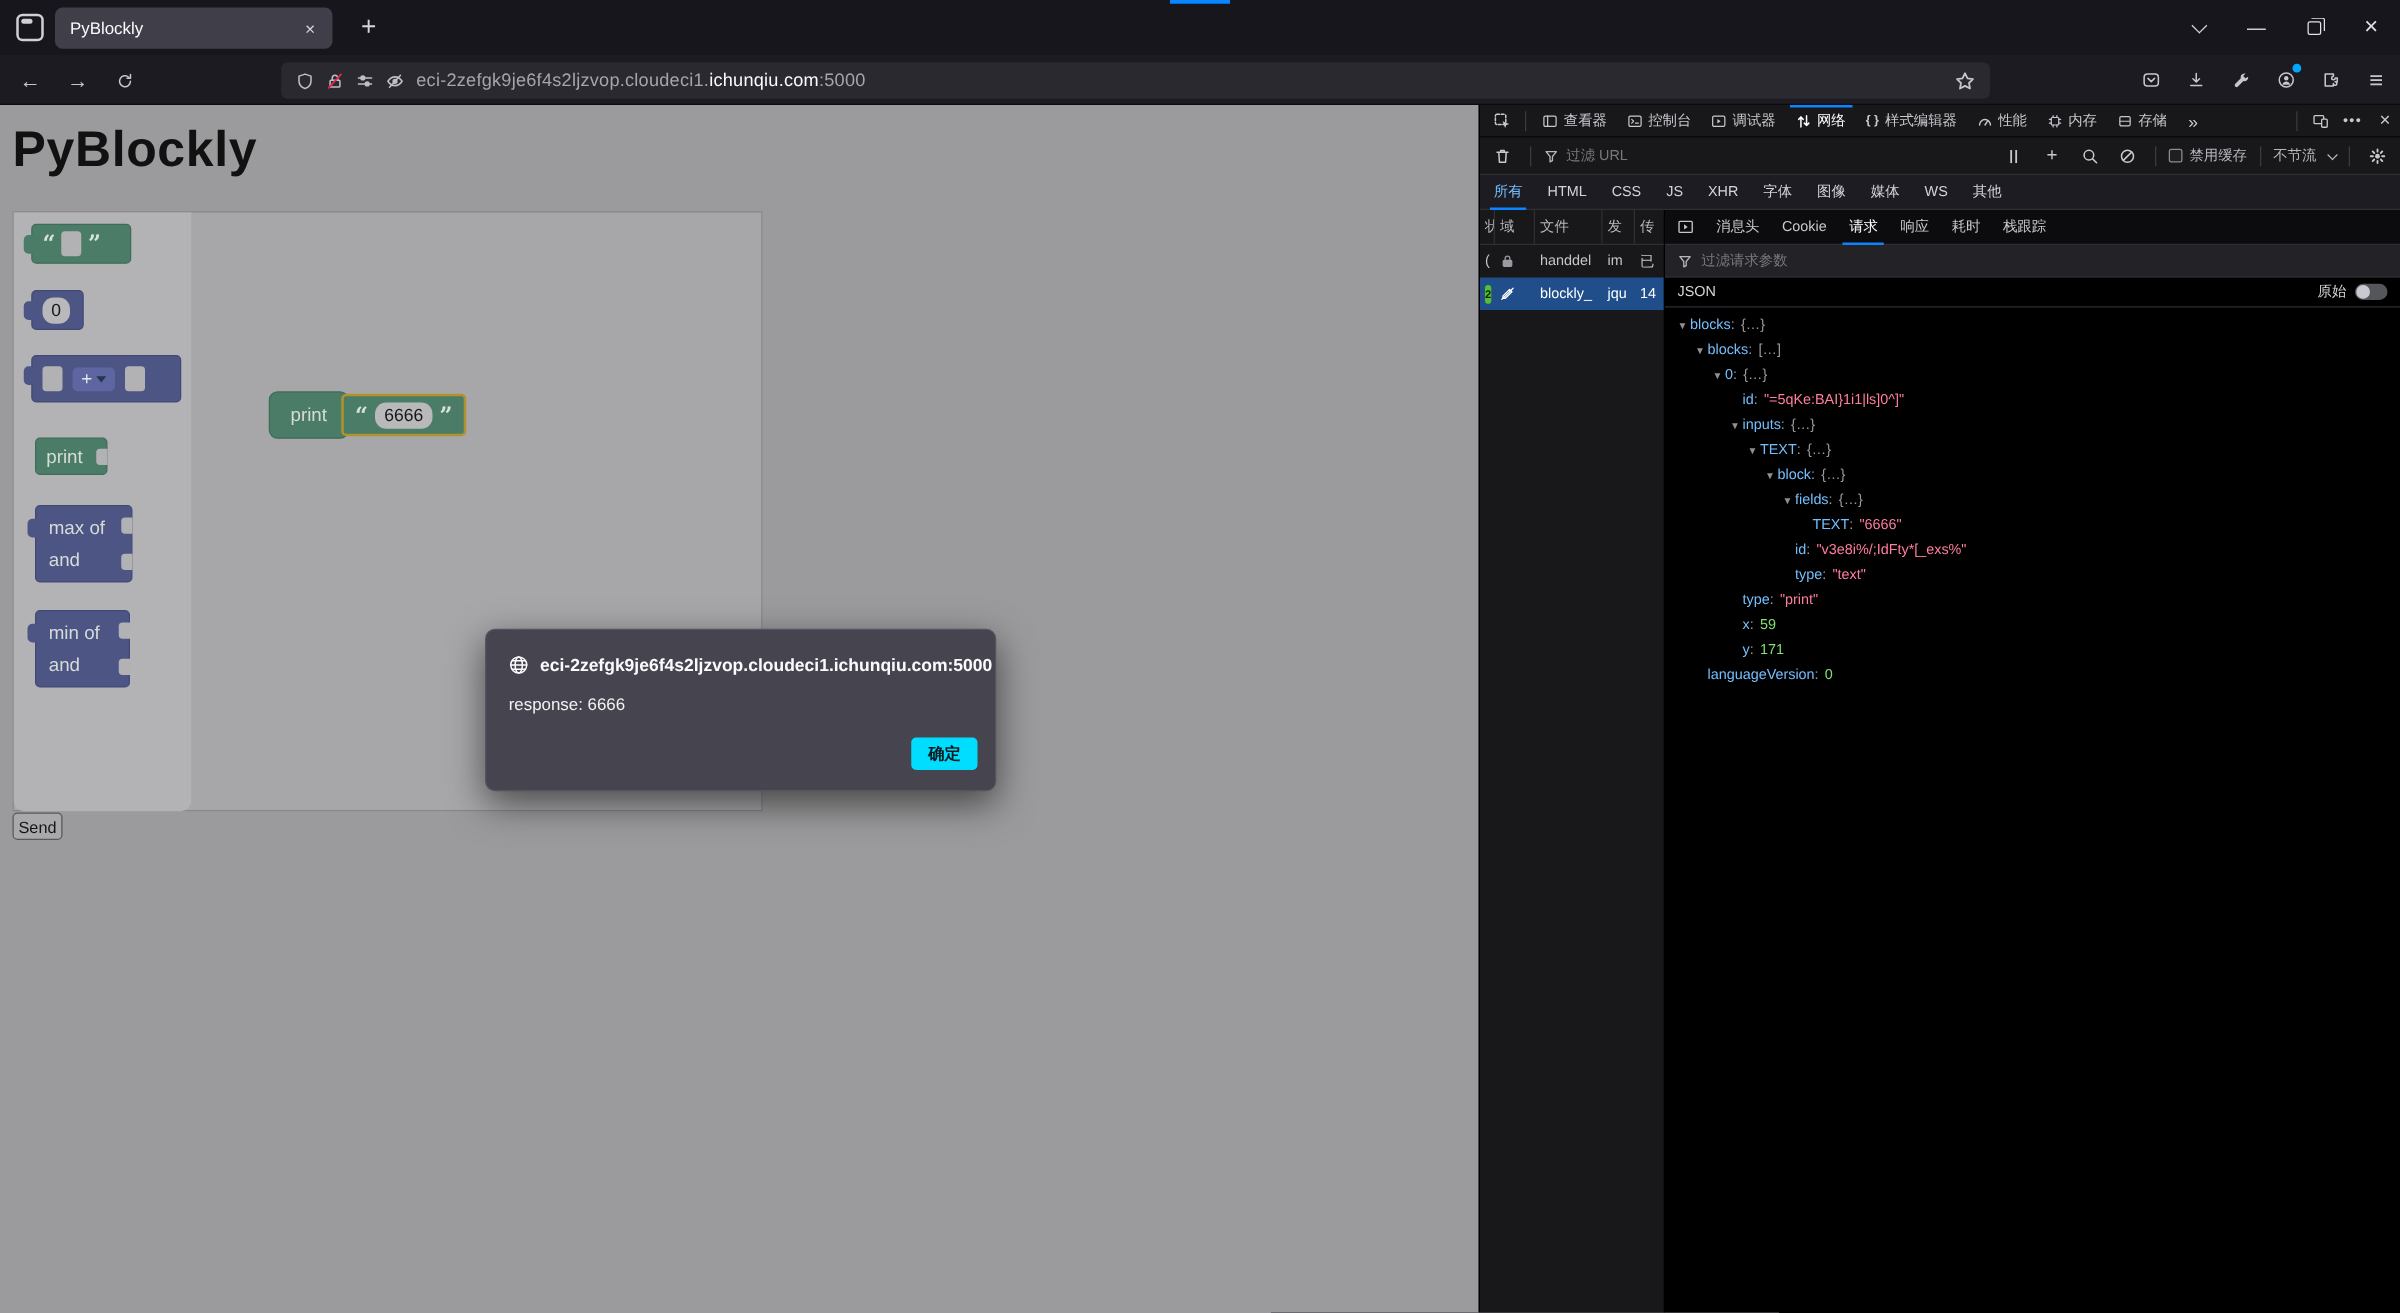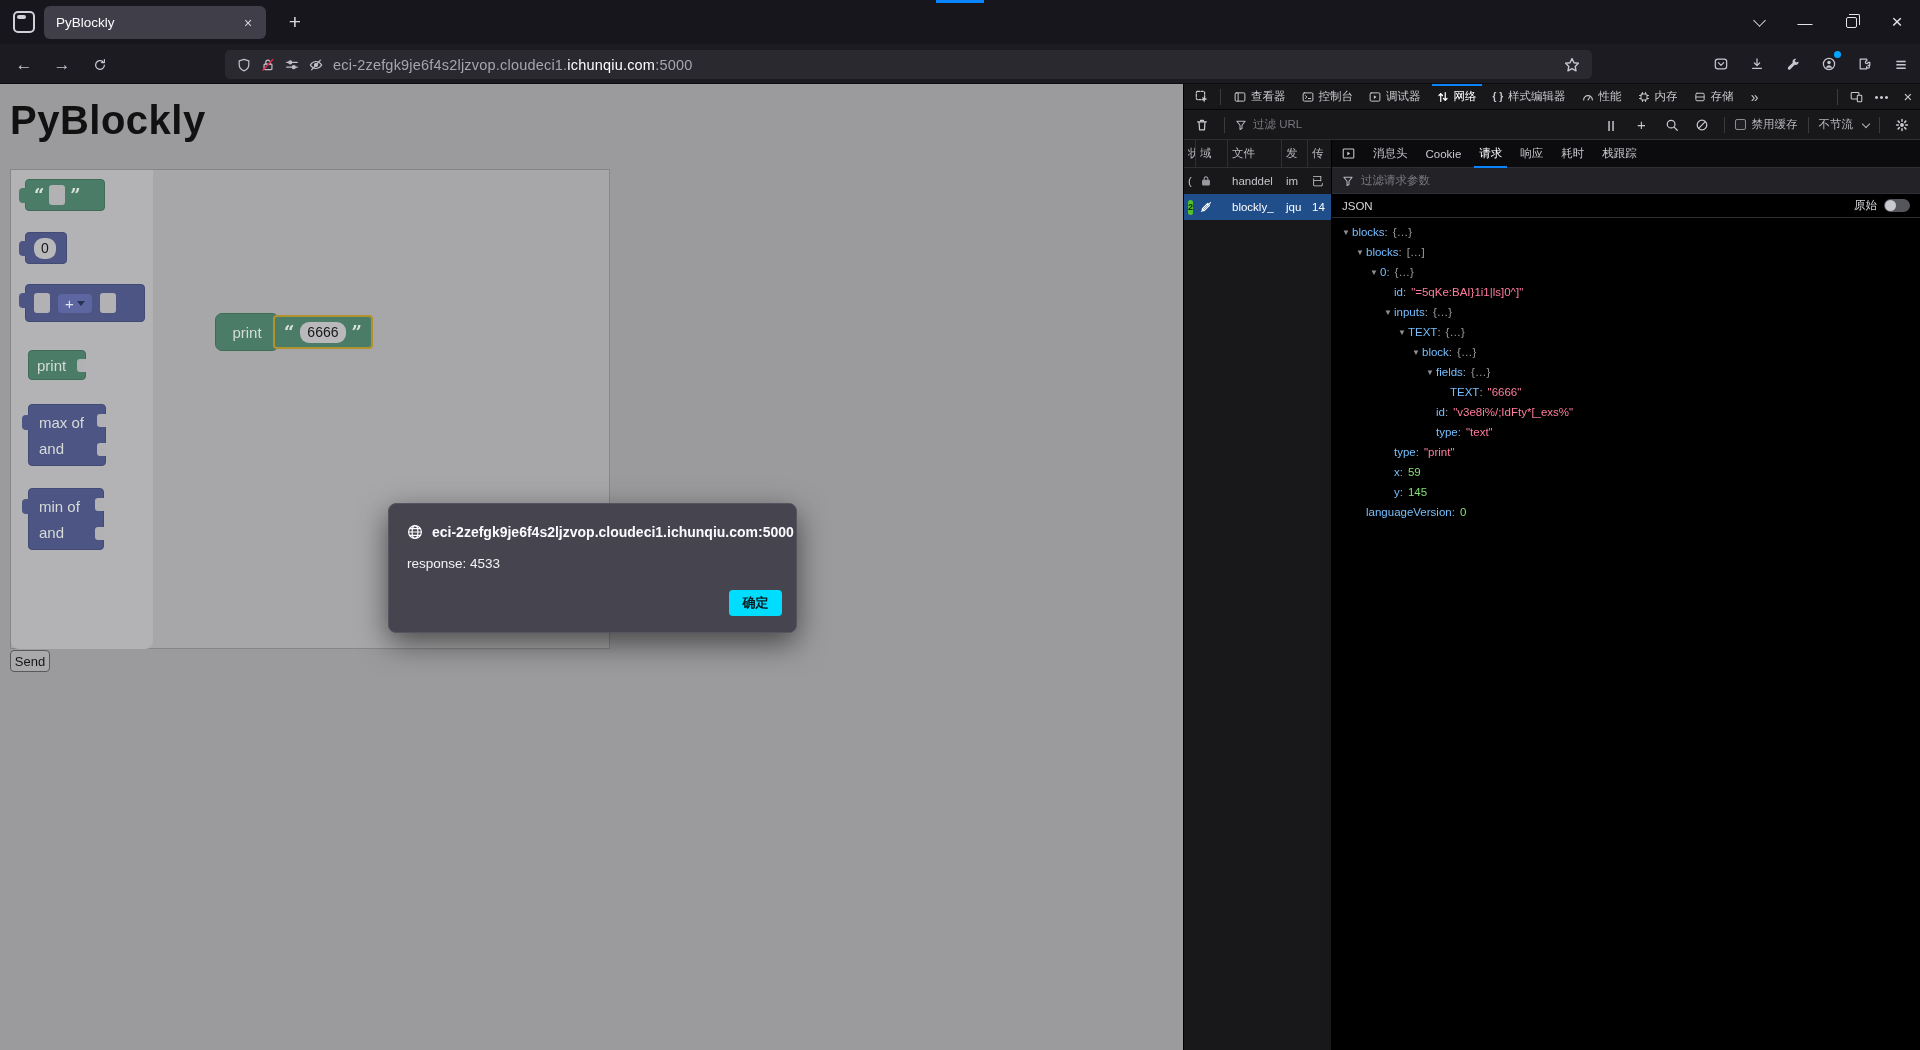--- a/index.html
+++ b/index.html
@@ -288,21 +288,21 @@
   <div class="dlg-title">
     <span>
         <svg viewBox="0 0 16 16" width="16" height="16" fill="none" stroke="currentColor" stroke-width="1.4" stroke-linecap="round" stroke-linejoin="round">
           <circle cx="8" cy="8" r="6.4" stroke-width="1.2"></circle>
           <ellipse cx="8" cy="8" rx="2.9" ry="6.4" stroke-width="1.2"></ellipse>
           <path d="M1.6 8h12.8M2.6 4.6h10.8M2.6 11.4h10.8" stroke-width="1.2"></path>
         </svg>
       </span>
     <span>eci-2zefgk9je6f4s2ljzvop.cloudeci1.ichunqiu.com:5000</span>
   </div>
-  <div class="dlg-msg">response: 4533</div>
+  <div class="dlg-msg">response: 6666</div>
   <div class="dlg-ok">确定</div>
 </div>
 
 <div class="devtools">
 
   <div class="dt-row dt-tabs">
     <span class="dt-iconbtn">
         <svg viewBox="0 0 16 16" width="14" height="14" fill="none" stroke="currentColor" stroke-width="1.4" stroke-linecap="round" stroke-linejoin="round">
           <rect x="1.5" y="1.5" width="9.5" height="9.5" rx="1.5" stroke-dasharray="2.4 1.6"></rect>
           <path d="M8 8l6.2 2.4-2.7 1-1.1 2.8z" fill="currentColor" stroke="none"></path>
@@ -424,20 +424,32 @@
     <span class="thr-chev"></span>
     <span class="dt-sep"></span>
     <span class="dt-iconbtn">
         <svg viewBox="0 0 16 16" width="14" height="14" fill="none" stroke="currentColor" stroke-width="1.4" stroke-linecap="round" stroke-linejoin="round">
           <circle cx="8" cy="8" r="2.2" fill="currentColor" stroke="none"></circle>
           <path d="M8 1.8v2M8 12.2v2M1.8 8h2M12.2 8h2M3.6 3.6l1.4 1.4M11 11l1.4 1.4M12.4 3.6L11 5M5 11l-1.4 1.4" stroke-width="1.7"></path>
         </svg>
       </span>
   </div>
 
+  <div class="dt-row filters" id="filters-host">
+      <span class="flt active">所有</span>
+      <span class="flt">HTML</span>
+      <span class="flt">CSS</span>
+      <span class="flt">JS</span>
+      <span class="flt">XHR</span>
+      <span class="flt">字体</span>
+      <span class="flt">图像</span>
+      <span class="flt">媒体</span>
+      <span class="flt">WS</span>
+      <span class="flt">其他</span>
+    </div>
 
   <div class="net-main">
     <div class="req-panel">
       <div class="req-head">
         <span class="rc c0">状</span>
         <span class="rc c1">域</span>
         <span class="rc c2">文件</span>
         <span class="rc c3">发</span>
         <span class="rc c4">传</span>
       </div>
@@ -581,21 +593,21 @@
           <div class="trow" style="padding-left: 50px;">
             <span class="tarrow"></span>
             <span class="tkey">x</span>
             <span class="tcolon">:</span>
             <span class="tv-number">59</span>
           </div>
           <div class="trow" style="padding-left: 50px;">
             <span class="tarrow"></span>
             <span class="tkey">y</span>
             <span class="tcolon">:</span>
-            <span class="tv-number">145</span>
+            <span class="tv-number">171</span>
           </div>
           <div class="trow" style="padding-left: 22px;">
             <span class="tarrow"></span>
             <span class="tkey">languageVersion</span>
             <span class="tcolon">:</span>
             <span class="tv-number">0</span>
           </div>
         </div>
     </div>
   </div>

